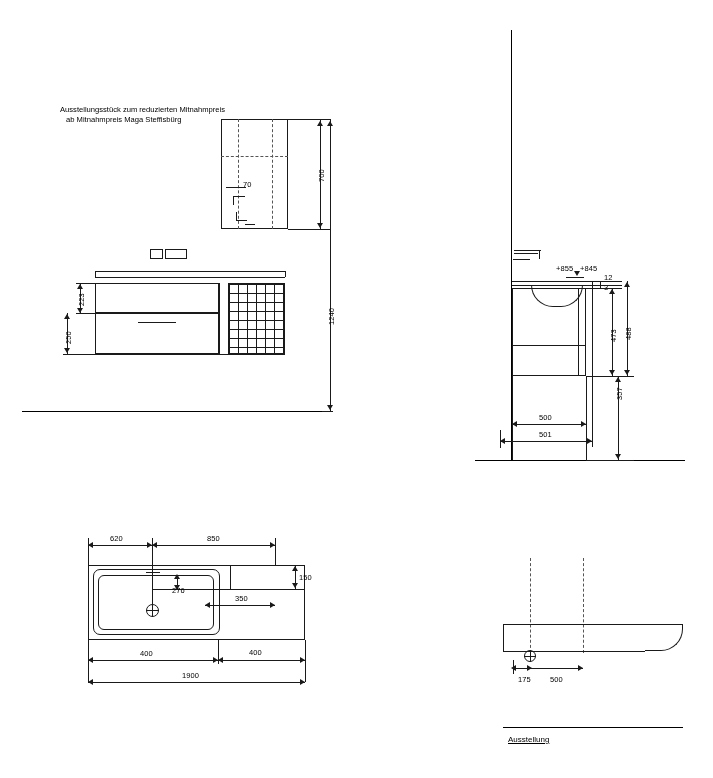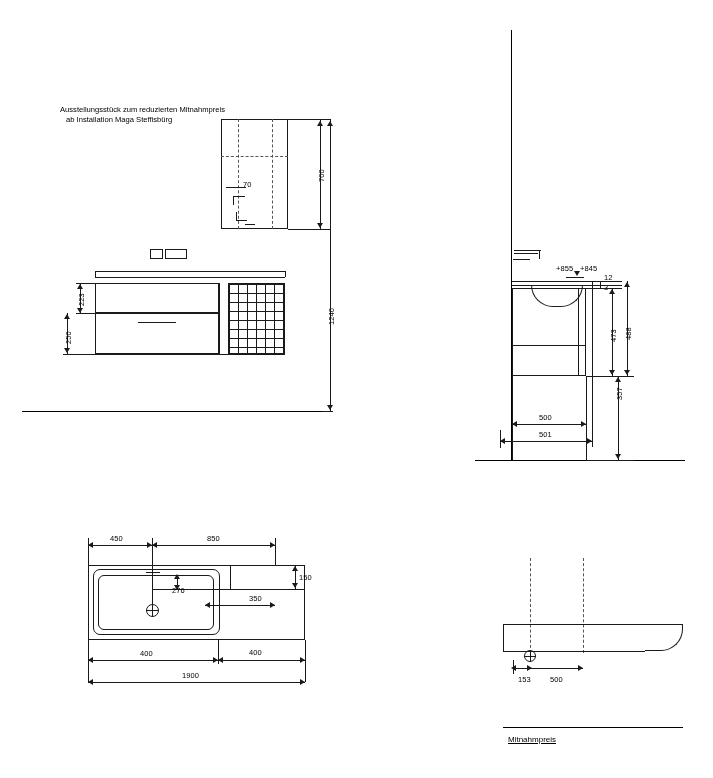--- a/index.html
+++ b/index.html
@@ -107,21 +107,21 @@
     text-decoration: underline;
     font-size: 8px;
   }
 </style>
 </head>
 <body>
 
 <div id="sheet">
 
   <div class="note" style="left:60px; top:105px;">Ausstellungsstück zum reduzierten Mitnahmpreis</div>
-  <div class="note" style="left:66px; top:115px;">ab Installation Maga Steffisbürg</div>
+  <div class="note" style="left:66px; top:115px;">ab Mitnahmpreis Maga Steffisbürg</div>
 
   <div class="box" style="left:221px; top:119px; width:67px; height:110px;"></div>
   <div class="dash-v" style="left:238px; top:119px; height:110px;"></div>
   <div class="dash-v" style="left:272px; top:119px; height:110px;"></div>
   <div class="dash-h" style="left:221px; top:156px; width:67px;"></div>
 
   <div class="ln h" style="left:233px; top:196px; width:12px;"></div>
   <div class="ln v" style="left:233px; top:196px; height:9px;"></div>
   <div class="ln h" style="left:236px; top:220px; width:11px;"></div>
   <div class="ln v" style="left:236px; top:212px; height:9px;"></div>
@@ -250,21 +250,21 @@
   <div class="ln h" style="left:146px; top:572px; width:14px;"></div>
   <div class="circ" style="left:146px; top:604px; width:13px; height:13px;"></div>
   <div class="ln h" style="left:146px; top:610px; width:13px;"></div>
   <div class="ln v" style="left:152px; top:604px; height:13px;"></div>
   <div class="ln v" style="left:152px; top:575px; height:29px;"></div>
   <div class="ln h" style="left:152px; top:589px; width:78px;"></div>
 
   <div class="ln h" style="left:88px; top:545px; width:64px;"></div>
   <div class="tri-l" style="left:88px; top:542px;"></div>
   <div class="tri-r" style="left:147px; top:542px;"></div>
-  <div class="lbl" style="left:110px; top:534px;">450</div>
+  <div class="lbl" style="left:110px; top:534px;">620</div>
   <div class="ln v" style="left:88px; top:538px; height:28px;"></div>
   <div class="ln v" style="left:152px; top:538px; height:24px;"></div>
 
   <div class="ln h" style="left:152px; top:545px; width:123px;"></div>
   <div class="tri-l" style="left:152px; top:542px;"></div>
   <div class="tri-r" style="left:270px; top:542px;"></div>
   <div class="lbl" style="left:207px; top:534px;">850</div>
   <div class="ln v" style="left:275px; top:538px; height:28px;"></div>
 
   <div class="ln v" style="left:295px; top:565px; height:24px;"></div>
@@ -275,21 +275,21 @@
   <div class="ln h" style="left:280px; top:589px; width:25px;"></div>
 
   <div class="ln v" style="left:177px; top:575px; height:15px;"></div>
   <div class="tri-u" style="left:174px; top:574px;"></div>
   <div class="tri-d" style="left:174px; top:585px;"></div>
   <div class="lbl" style="left:172px; top:586px;">276</div>
 
   <div class="ln h" style="left:205px; top:605px; width:70px;"></div>
   <div class="tri-l" style="left:205px; top:602px;"></div>
   <div class="tri-r" style="left:270px; top:602px;"></div>
-  <div class="lbl" style="left:249px; top:594px;">350</div>
+  <div class="lbl" style="left:235px; top:594px;">350</div>
 
   <div class="ln h" style="left:88px; top:660px; width:130px;"></div>
   <div class="tri-l" style="left:88px; top:657px;"></div>
   <div class="tri-r" style="left:213px; top:657px;"></div>
   <div class="lbl" style="left:140px; top:649px;">400</div>
   <div class="ln v" style="left:88px; top:640px; height:42px;"></div>
   <div class="ln v" style="left:218px; top:640px; height:24px;"></div>
 
   <div class="ln h" style="left:218px; top:660px; width:87px;"></div>
   <div class="tri-l" style="left:218px; top:657px;"></div>
@@ -310,23 +310,23 @@
   <div style="position:absolute; left:645px; top:624px; width:38px; height:27px; border-right:1px solid #1a1a1a; border-bottom:1px solid #1a1a1a; border-bottom-right-radius:22px; box-sizing:border-box;"></div>
   <div class="ln v" style="left:503px; top:624px; height:27px;"></div>
 
   <div class="circ" style="left:524px; top:650px; width:12px; height:12px;"></div>
   <div class="ln h" style="left:524px; top:656px; width:12px;"></div>
   <div class="ln v" style="left:530px; top:650px; height:12px;"></div>
 
   <div class="ln h" style="left:513px; top:668px; width:18px;"></div>
   <div class="tri-l" style="left:511px; top:665px;"></div>
   <div class="tri-r" style="left:527px; top:665px;"></div>
-  <div class="lbl" style="left:518px; top:675px;">153</div>
+  <div class="lbl" style="left:518px; top:675px;">175</div>
   <div class="ln v" style="left:513px; top:660px; height:14px;"></div>
 
   <div class="ln h" style="left:530px; top:668px; width:53px;"></div>
   <div class="tri-r" style="left:578px; top:665px;"></div>
   <div class="lbl" style="left:550px; top:675px;">500</div>
 
   <div class="ln h thick" style="left:503px; top:727px; width:180px; height:1px;"></div>
-  <div class="note underline-note" style="left:508px; top:735px;">Mitnahmpreis</div>
+  <div class="note underline-note" style="left:508px; top:735px;">Ausstellung</div>
 
 </div>
 
 </body></html>

